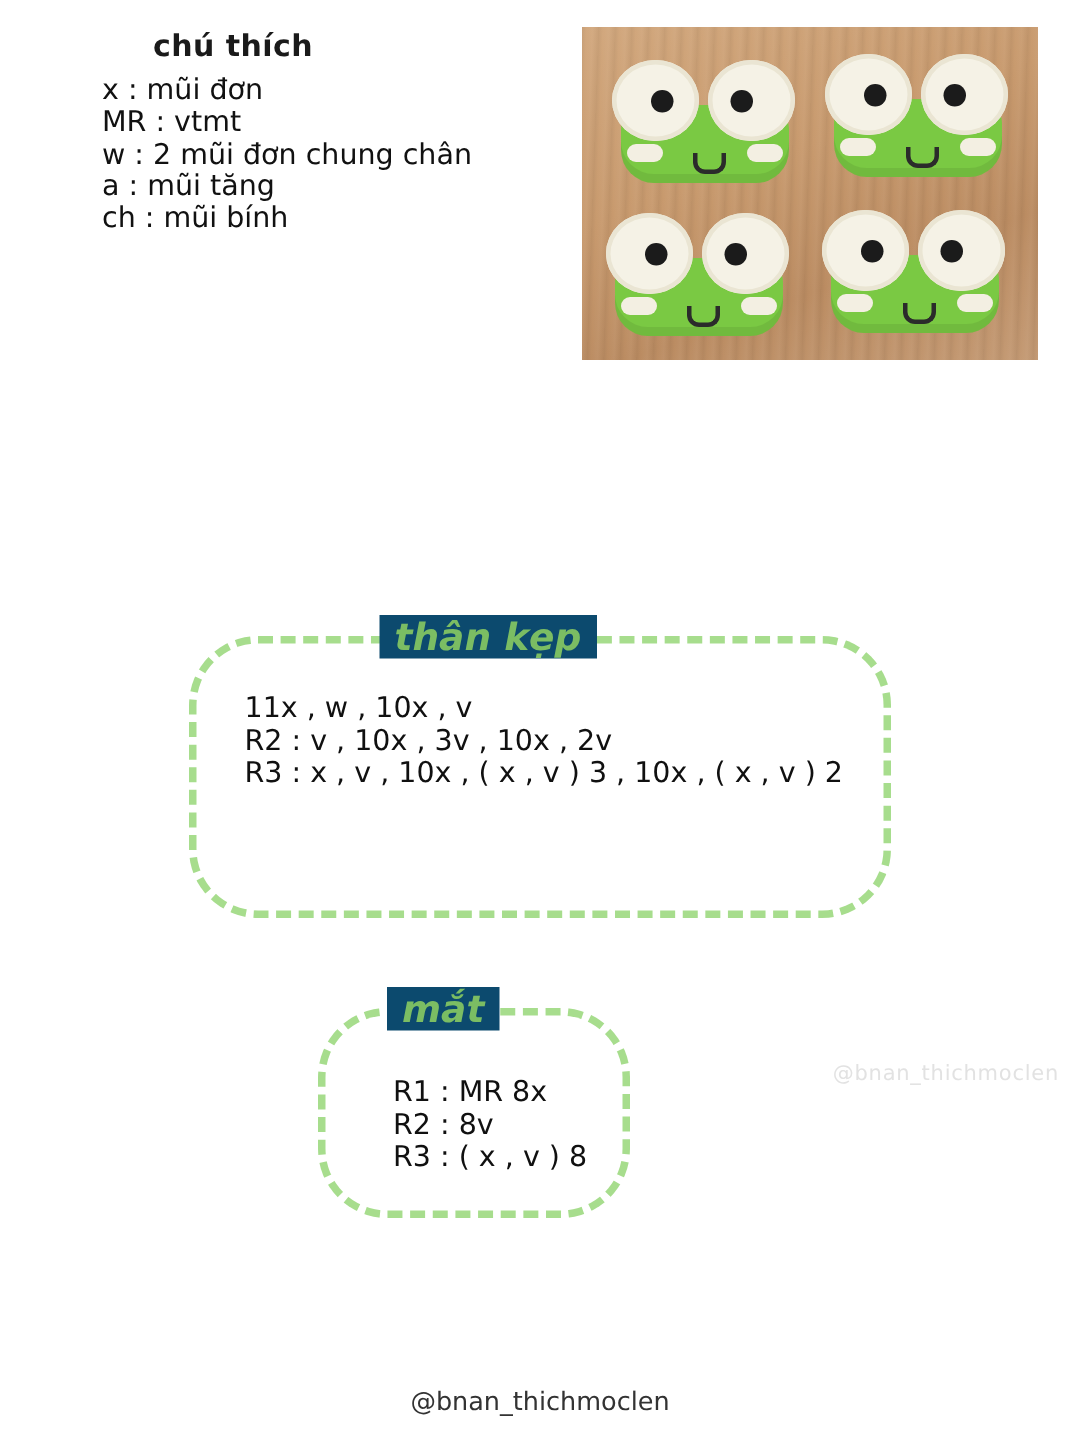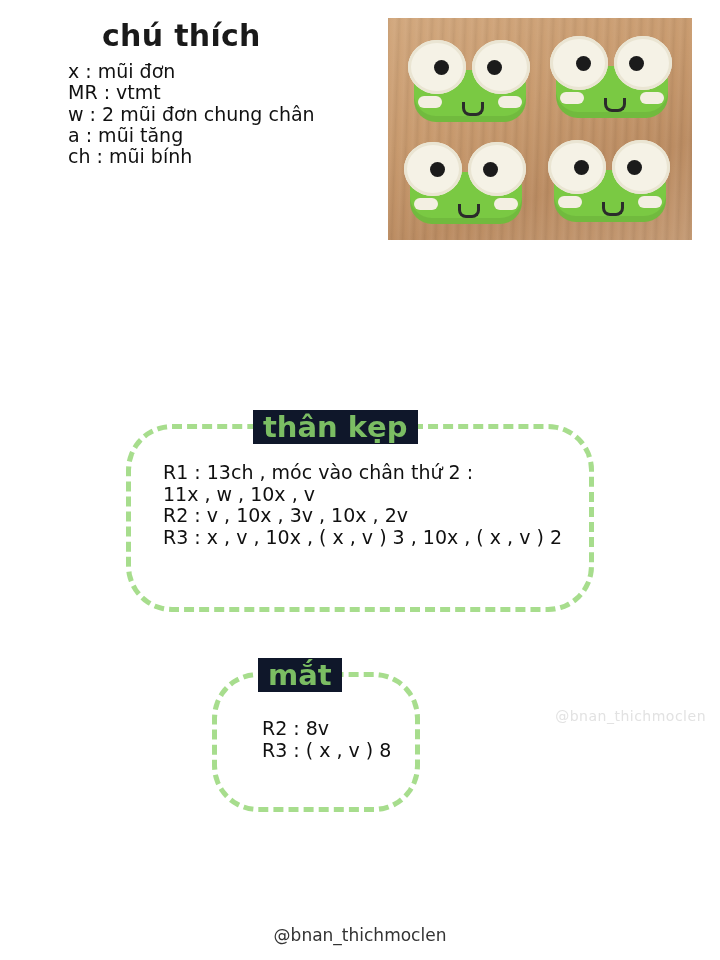--- a/index.html
+++ b/index.html
@@ -18,21 +18,21 @@
   
   #legend {
     position: absolute;
     left: 68px;
     top: 18px;
     width: 320px;
   }
   #legend .legend-title {
     font-family: "DejaVu Sans", sans-serif;
     font-weight: bold;
-    font-size: 30px;
+    font-size: 20px;
     color: #1a1a1a;
     letter-spacing: 0.3px;
     margin: 0 0 8px 34px;
   }
   #legend .legend-list {
     font-size: 19px;
     line-height: 1.12;
     color: #111111;
   }
   #legend .legend-list div {
@@ -120,23 +120,24 @@
   .dash-box {
     position: absolute;
     border: 5px dashed #a7dd8d;
     border-radius: 46px;
     box-sizing: border-box;
   }
   .dash-title {
     position: absolute;
     font-family: "DejaVu Sans", sans-serif;
     font-weight: bold;
-    font-size: 29px;
+    font-style: italic;
+    font-size: 25px;
     color: #7bbd63;
-    background: #0f172a;
+    background: #0c4a6e;
     padding: 0 10px;
     white-space: nowrap;
   }
   .rows {
     position: absolute;
     font-size: 19px;
     line-height: 1.14;
     color: #101010;
     white-space: nowrap;
   }
@@ -235,27 +236,27 @@
       </div>
     <div class="eye right">
         <div class="pupil"></div>
       </div>
   </div>
 </div>
 
 <div class="dash-box" id="body-box"></div>
 <div class="dash-title" id="body-title">thân kẹp</div>
 <div class="rows" id="body-rows">
-  <div>R1 : 13ch , móc vào chân thứ 2 :</div>
   <div>11x , w , 10x , v</div>
   <div>R2 : v , 10x , 3v , 10x , 2v</div>
   <div>R3 : x , v , 10x , ( x , v ) 3 , 10x , ( x , v ) 2</div>
 </div>
 
 <div class="dash-box" id="eye-box"></div>
 <div class="dash-title" id="eye-title">mắt</div>
 <div class="rows" id="eye-rows">
+  <div>R1 : MR 8x</div>
   <div>R2 : 8v</div>
   <div>R3 : ( x , v ) 8</div>
 </div>
 
 <div id="watermark-faint">@bnan_thichmoclen</div>
 <div id="watermark-bottom">@bnan_thichmoclen</div>
 
 </body></html>

